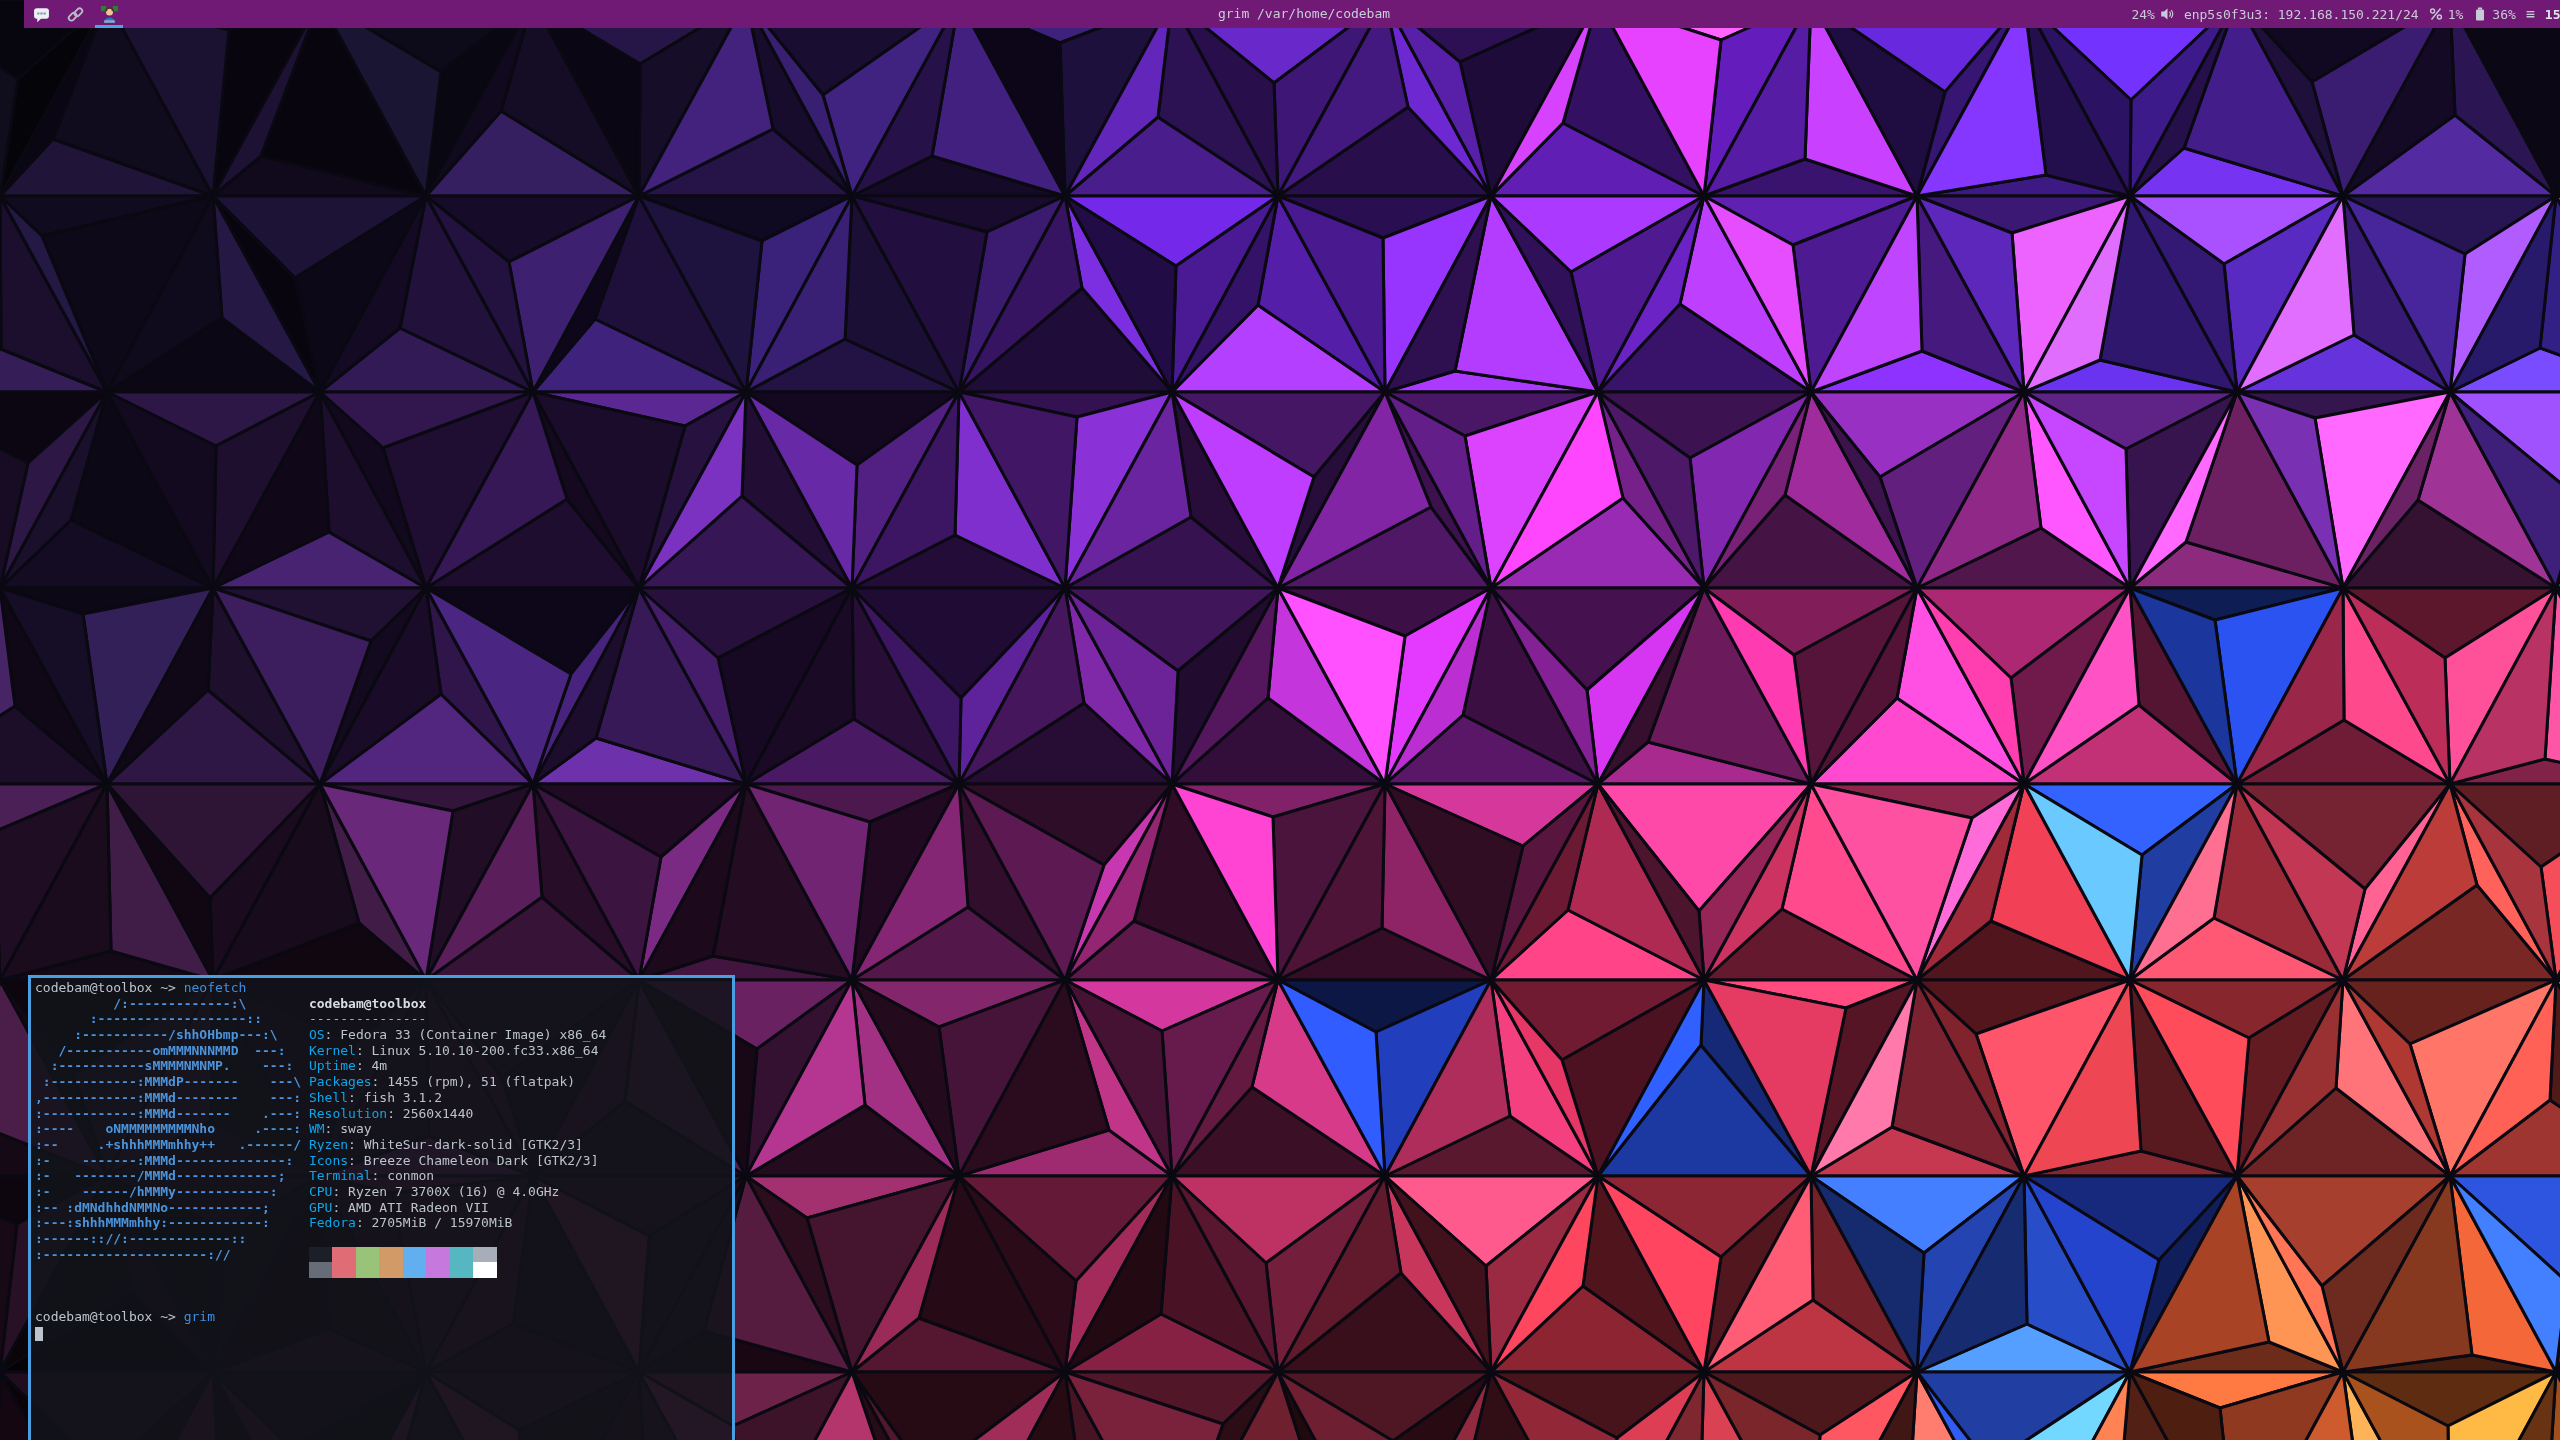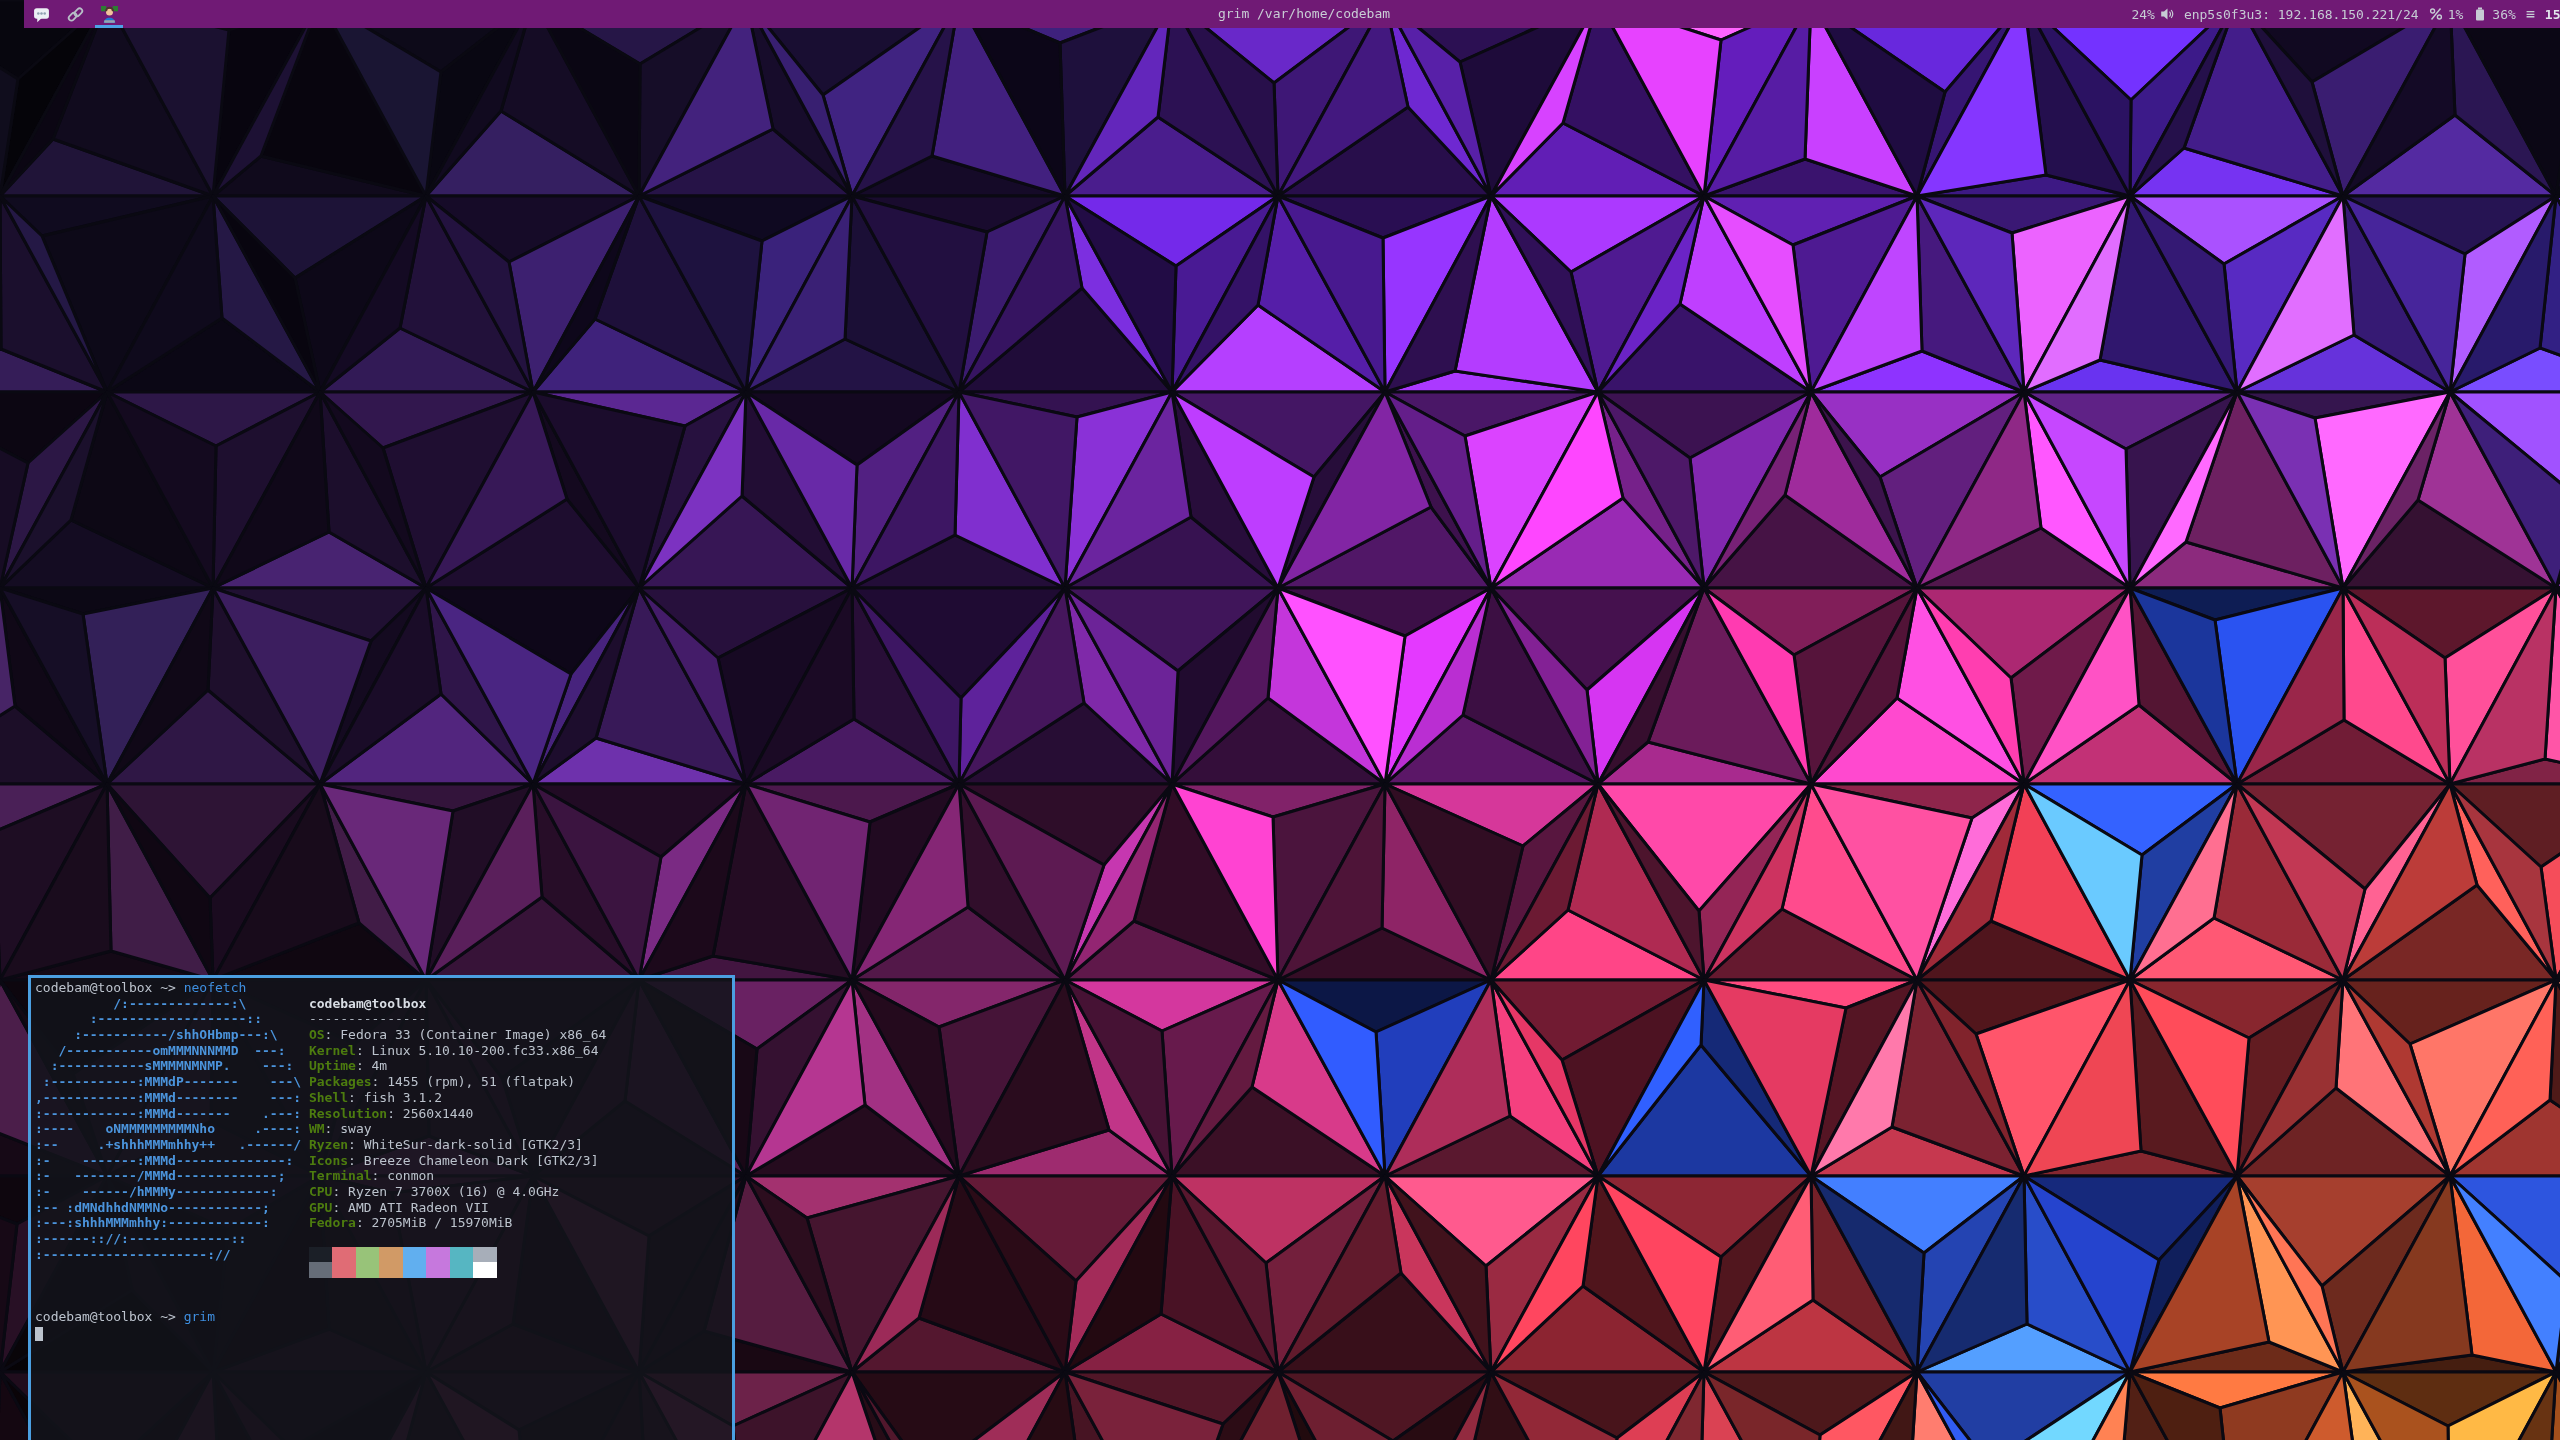--- a/index.html
+++ b/index.html
@@ -34,21 +34,21 @@
     position:absolute;left:20px;top:975px;width:707px;height:493px;
     box-sizing:border-box;border:3px solid #4b9fe1;
     background:rgba(18,20,26,0.87);
     padding:2px 4px;z-index:5;
     font-size:13px;line-height:15.7px;color:#bcc3cd;margin-left:8px;
   }
   .tline{white-space:pre;height:15.7px;}
   .art{display:inline-block;width:35ch;white-space:pre;color:#4b94dc;font-weight:bold;}
   .n-title{font-weight:bold;color:#d8dde4;}
   .n-sep{color:#aab1bb;}
-  .n-label{font-weight:bold;color:#4d7c0f;}
+  .n-label{font-weight:normal;color:#0ea5e9;}
   .n-val{color:#bcc3cd;}
   .p-user{color:#bcc3cd;}
   .p-cmd{color:#3f8fe0;}
   .pblock{display:inline-block;width:3ch;height:15.7px;vertical-align:top;}
   .cursor{display:inline-block;width:8px;height:14px;background:#bcc3cd;vertical-align:middle;}
 </style>
 </head>
 <body>
 
 <div id="screen">

